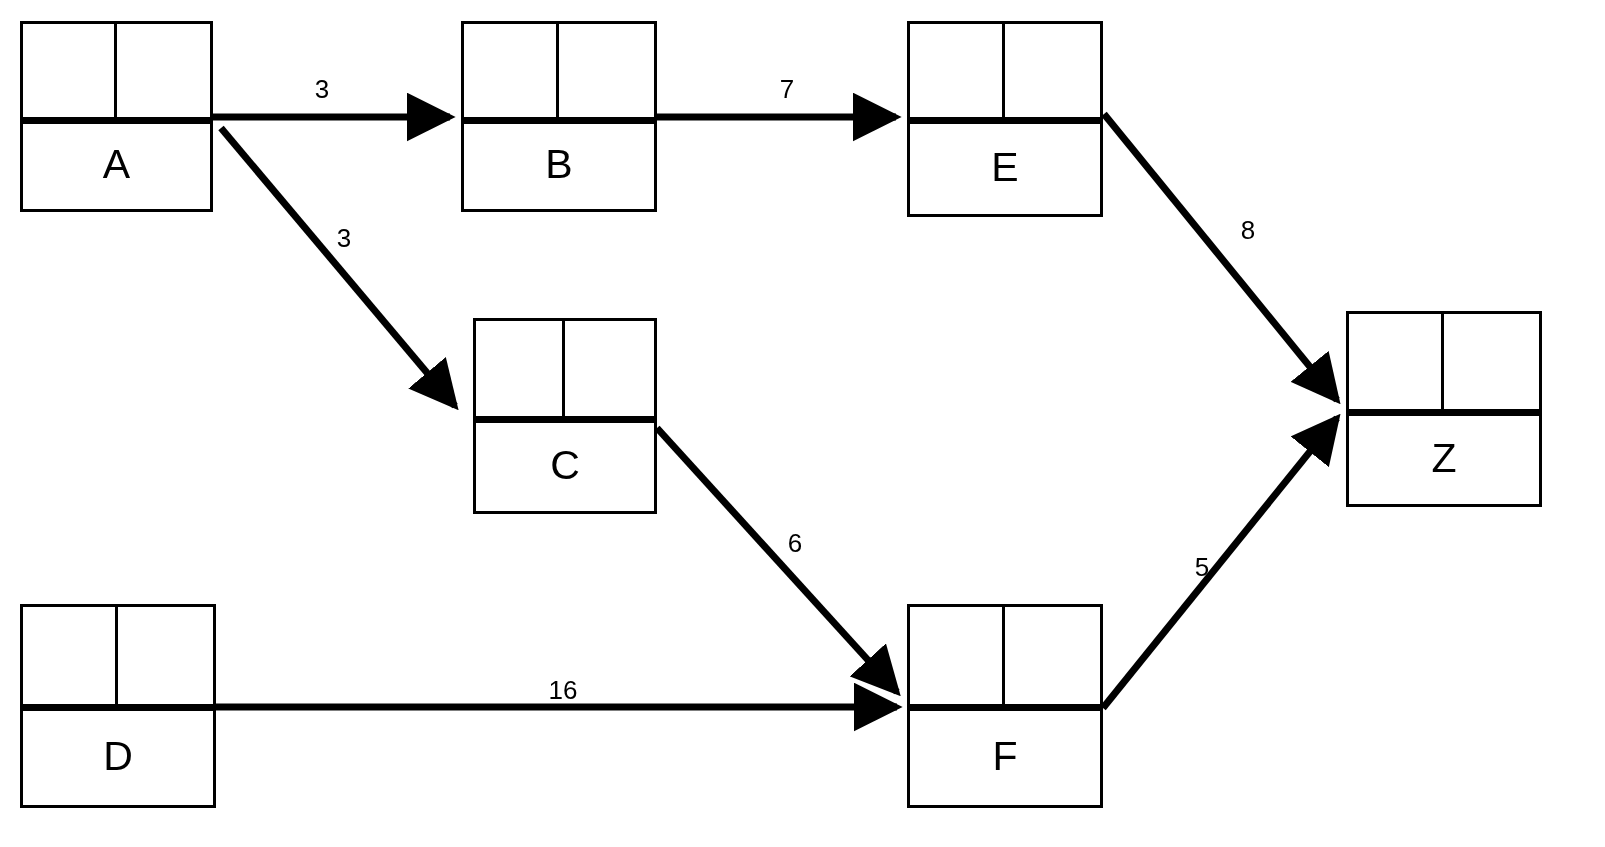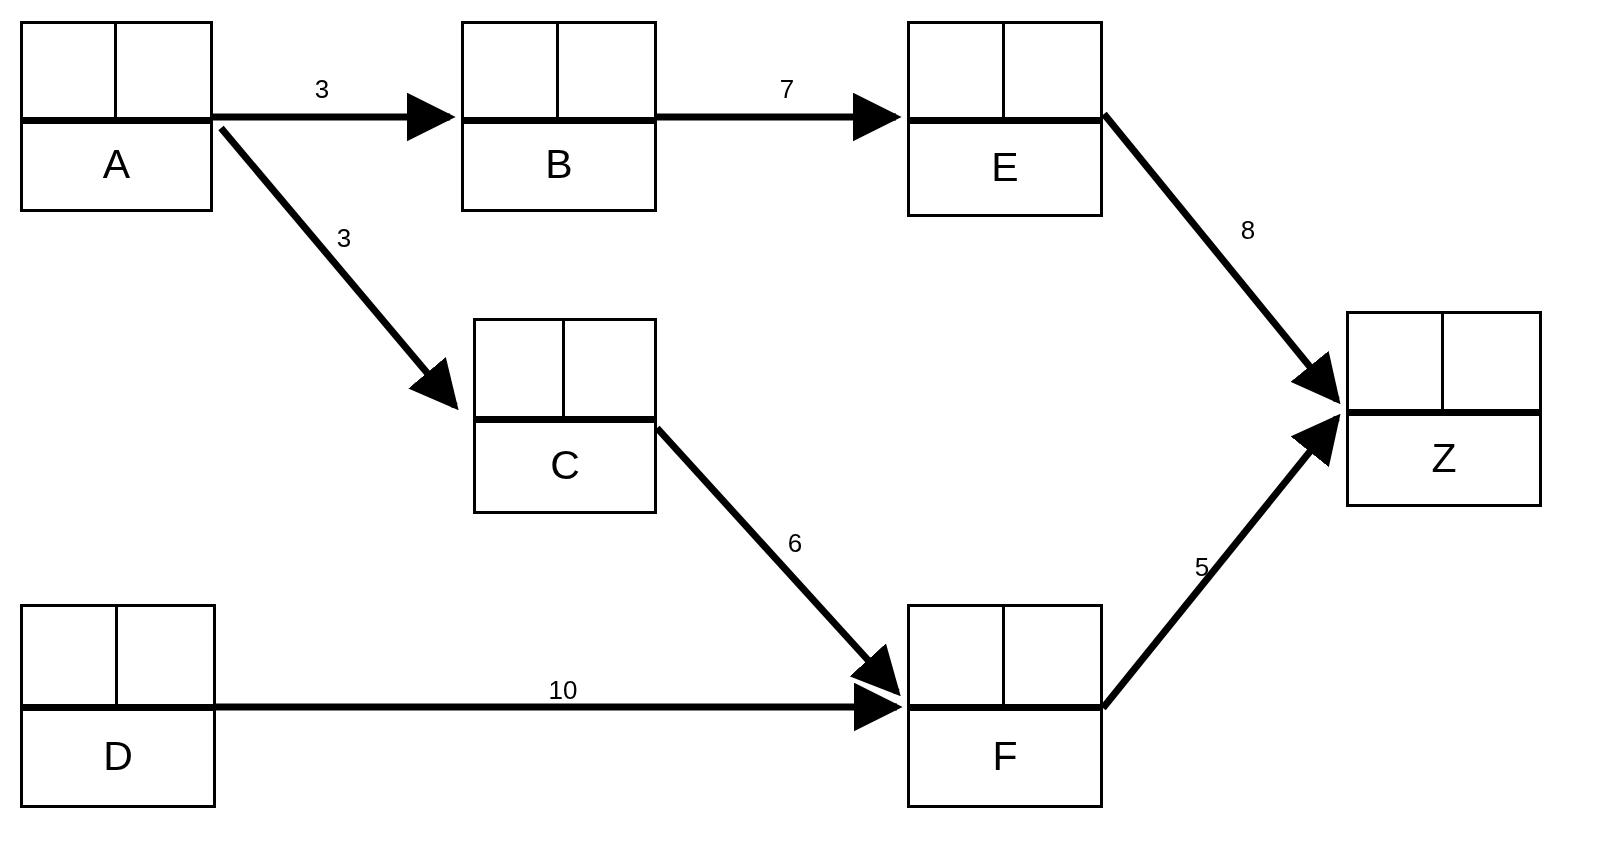--- a/index.html
+++ b/index.html
@@ -168,17 +168,17 @@
           <span class="node-label">F</span>
         </div>
       </div>
     </div>
   <div id="labels-group">
       <div class="edge-label" style="left: 322px; top: 89px;">3</div>
       <div class="edge-label" style="left: 787px; top: 89px;">7</div>
       <div class="edge-label" style="left: 344px; top: 238px;">3</div>
       <div class="edge-label" style="left: 1248px; top: 230px;">8</div>
       <div class="edge-label" style="left: 795px; top: 543px;">6</div>
-      <div class="edge-label" style="left: 563px; top: 690px;">10</div>
+      <div class="edge-label" style="left: 563px; top: 690px;">16</div>
       <div class="edge-label" style="left: 1202px; top: 567px;">5</div>
     </div>
 
 </div>
 
 </body></html>

